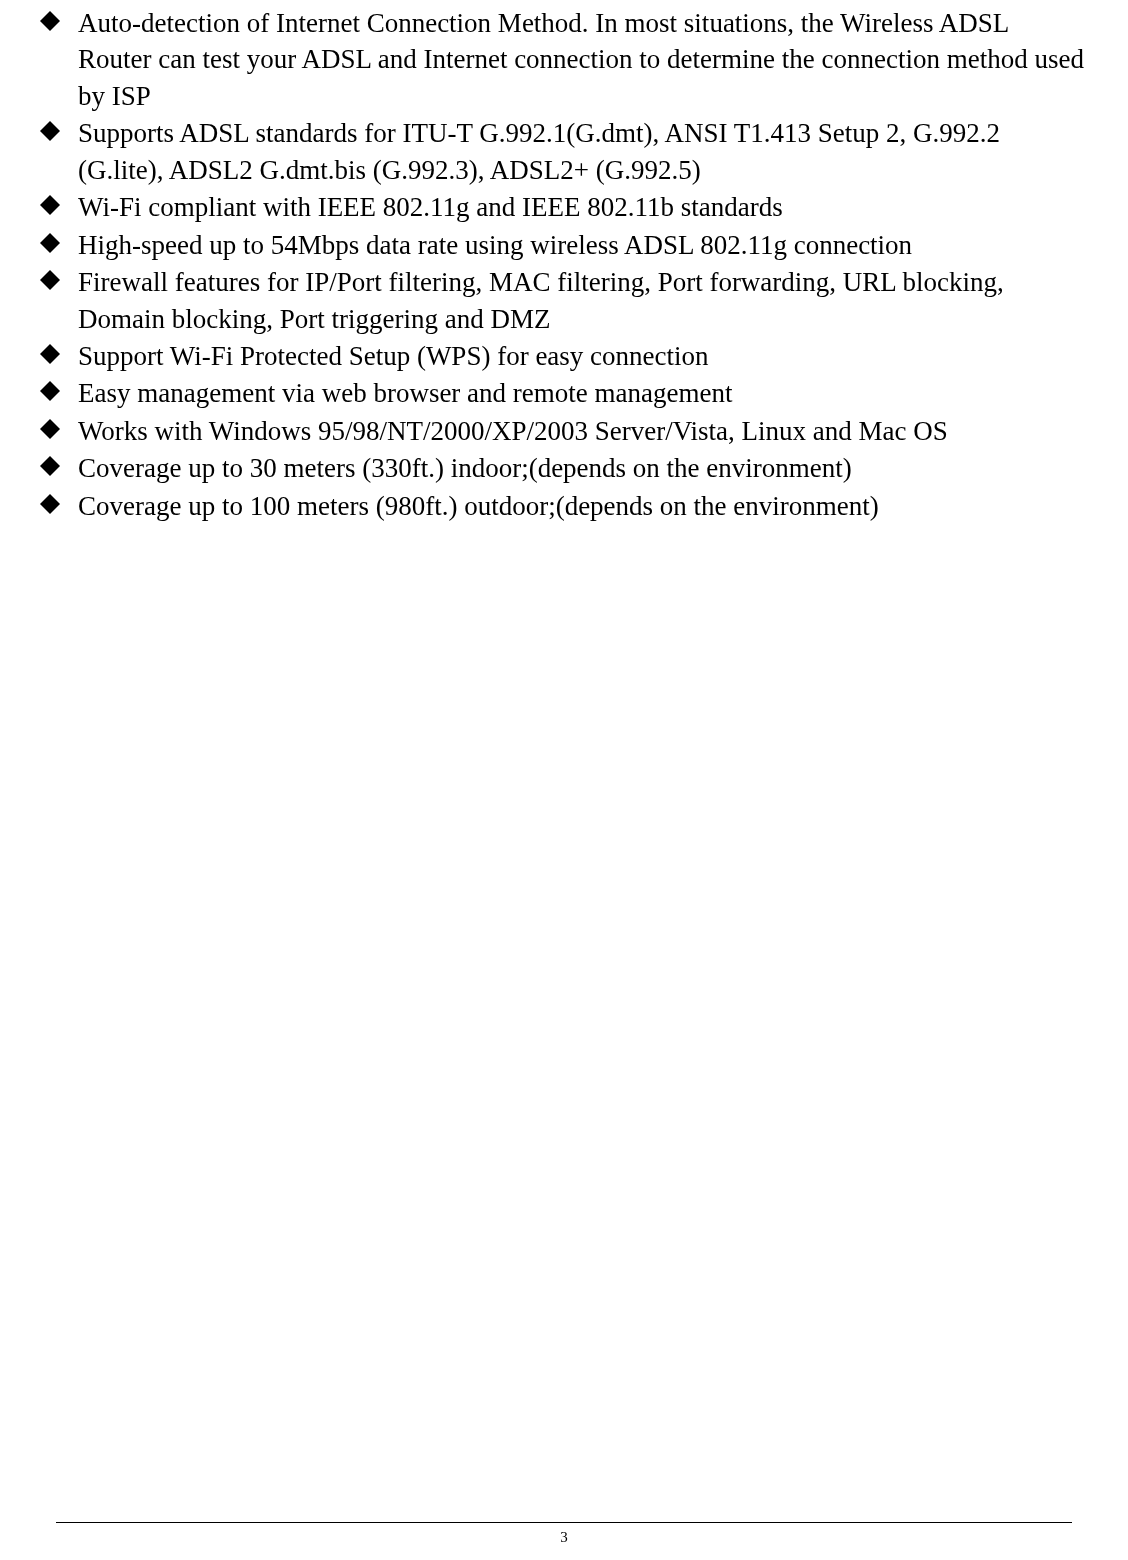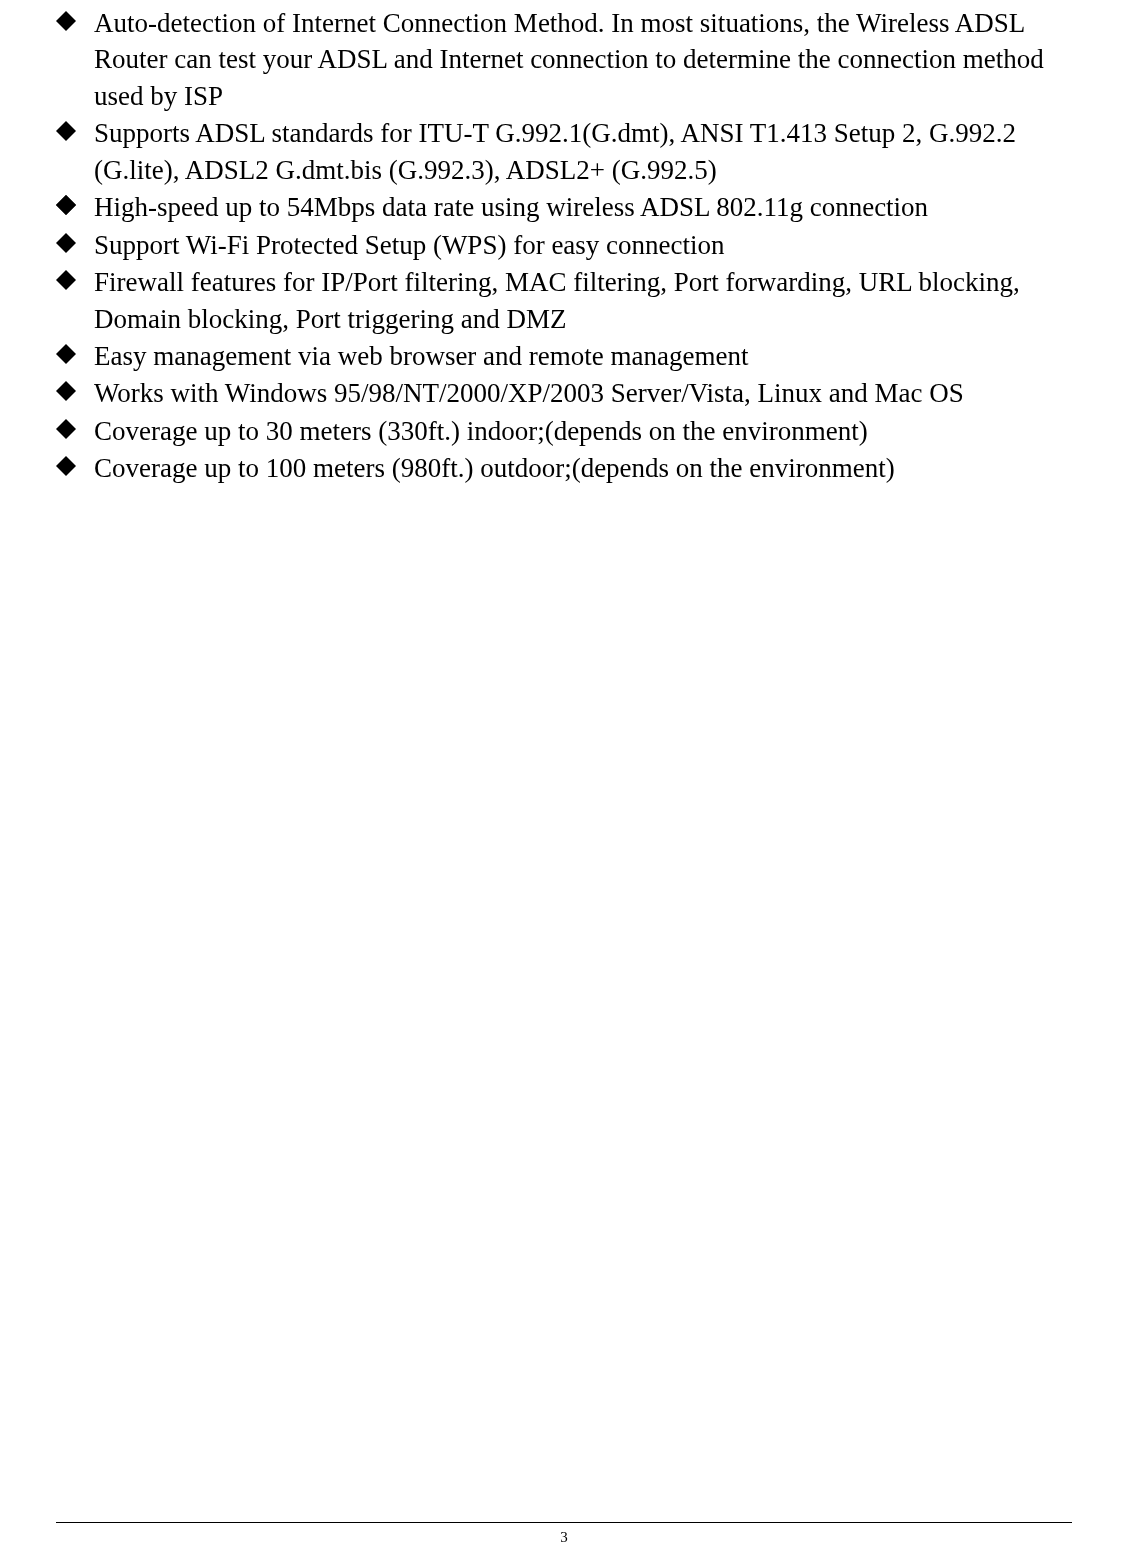--- a/index.html
+++ b/index.html
@@ -10,21 +10,21 @@
     body {
       width: 1128px;
       height: 1560px;
       font-family: "Times New Roman", Times, serif;
       font-size: 27px;
       background: #ffffff;
       color: #000000;
       position: relative;
     }
     .content {
-      padding: 5px 40px 0 44px;
+      padding: 5px 40px 0 28px;
     }
     ul.feature-list {
       list-style: none;
     }
     ul.feature-list li {
       position: relative;
       padding-left: 50px;
       line-height: 1.35;
       margin-bottom: 1px;
     }
@@ -74,44 +74,45 @@
           </svg>
       </span>
       <span>Supports ADSL standards for ITU-T G.992.1(G.dmt), ANSI T1.413 Setup 2, G.992.2 (G.lite), ADSL2 G.dmt.bis (G.992.3), ADSL2+ (G.992.5)</span>
     </li>
     <li>
       <span class="bullet-icon">
         <svg width="20" height="20" viewBox="0 0 20 20">
             <polygon points="10,0 20,10 10,20 0,10" fill="#000"></polygon>
           </svg>
       </span>
+      <span>Wi-Fi compliant with IEEE 802.11g and IEEE 802.11b standards</span>
     </li>
     <li>
       <span class="bullet-icon">
         <svg width="20" height="20" viewBox="0 0 20 20">
             <polygon points="10,0 20,10 10,20 0,10" fill="#000"></polygon>
           </svg>
       </span>
       <span>High-speed up to 54Mbps data rate using wireless ADSL 802.11g connection</span>
     </li>
     <li>
       <span class="bullet-icon">
         <svg width="20" height="20" viewBox="0 0 20 20">
             <polygon points="10,0 20,10 10,20 0,10" fill="#000"></polygon>
           </svg>
       </span>
-      <span>Support Wi-Fi Protected Setup (WPS) for easy connection</span>
+      <span>Firewall features for IP/Port filtering, MAC filtering, Port forwarding, URL blocking, Domain blocking, Port triggering and DMZ</span>
     </li>
     <li>
       <span class="bullet-icon">
         <svg width="20" height="20" viewBox="0 0 20 20">
             <polygon points="10,0 20,10 10,20 0,10" fill="#000"></polygon>
           </svg>
       </span>
-      <span>Firewall features for IP/Port filtering, MAC filtering, Port forwarding, URL blocking, Domain blocking, Port triggering and DMZ</span>
+      <span>Support Wi-Fi Protected Setup (WPS) for easy connection</span>
     </li>
     <li>
       <span class="bullet-icon">
         <svg width="20" height="20" viewBox="0 0 20 20">
             <polygon points="10,0 20,10 10,20 0,10" fill="#000"></polygon>
           </svg>
       </span>
       <span>Easy management via web browser and remote management</span>
     </li>
     <li>

